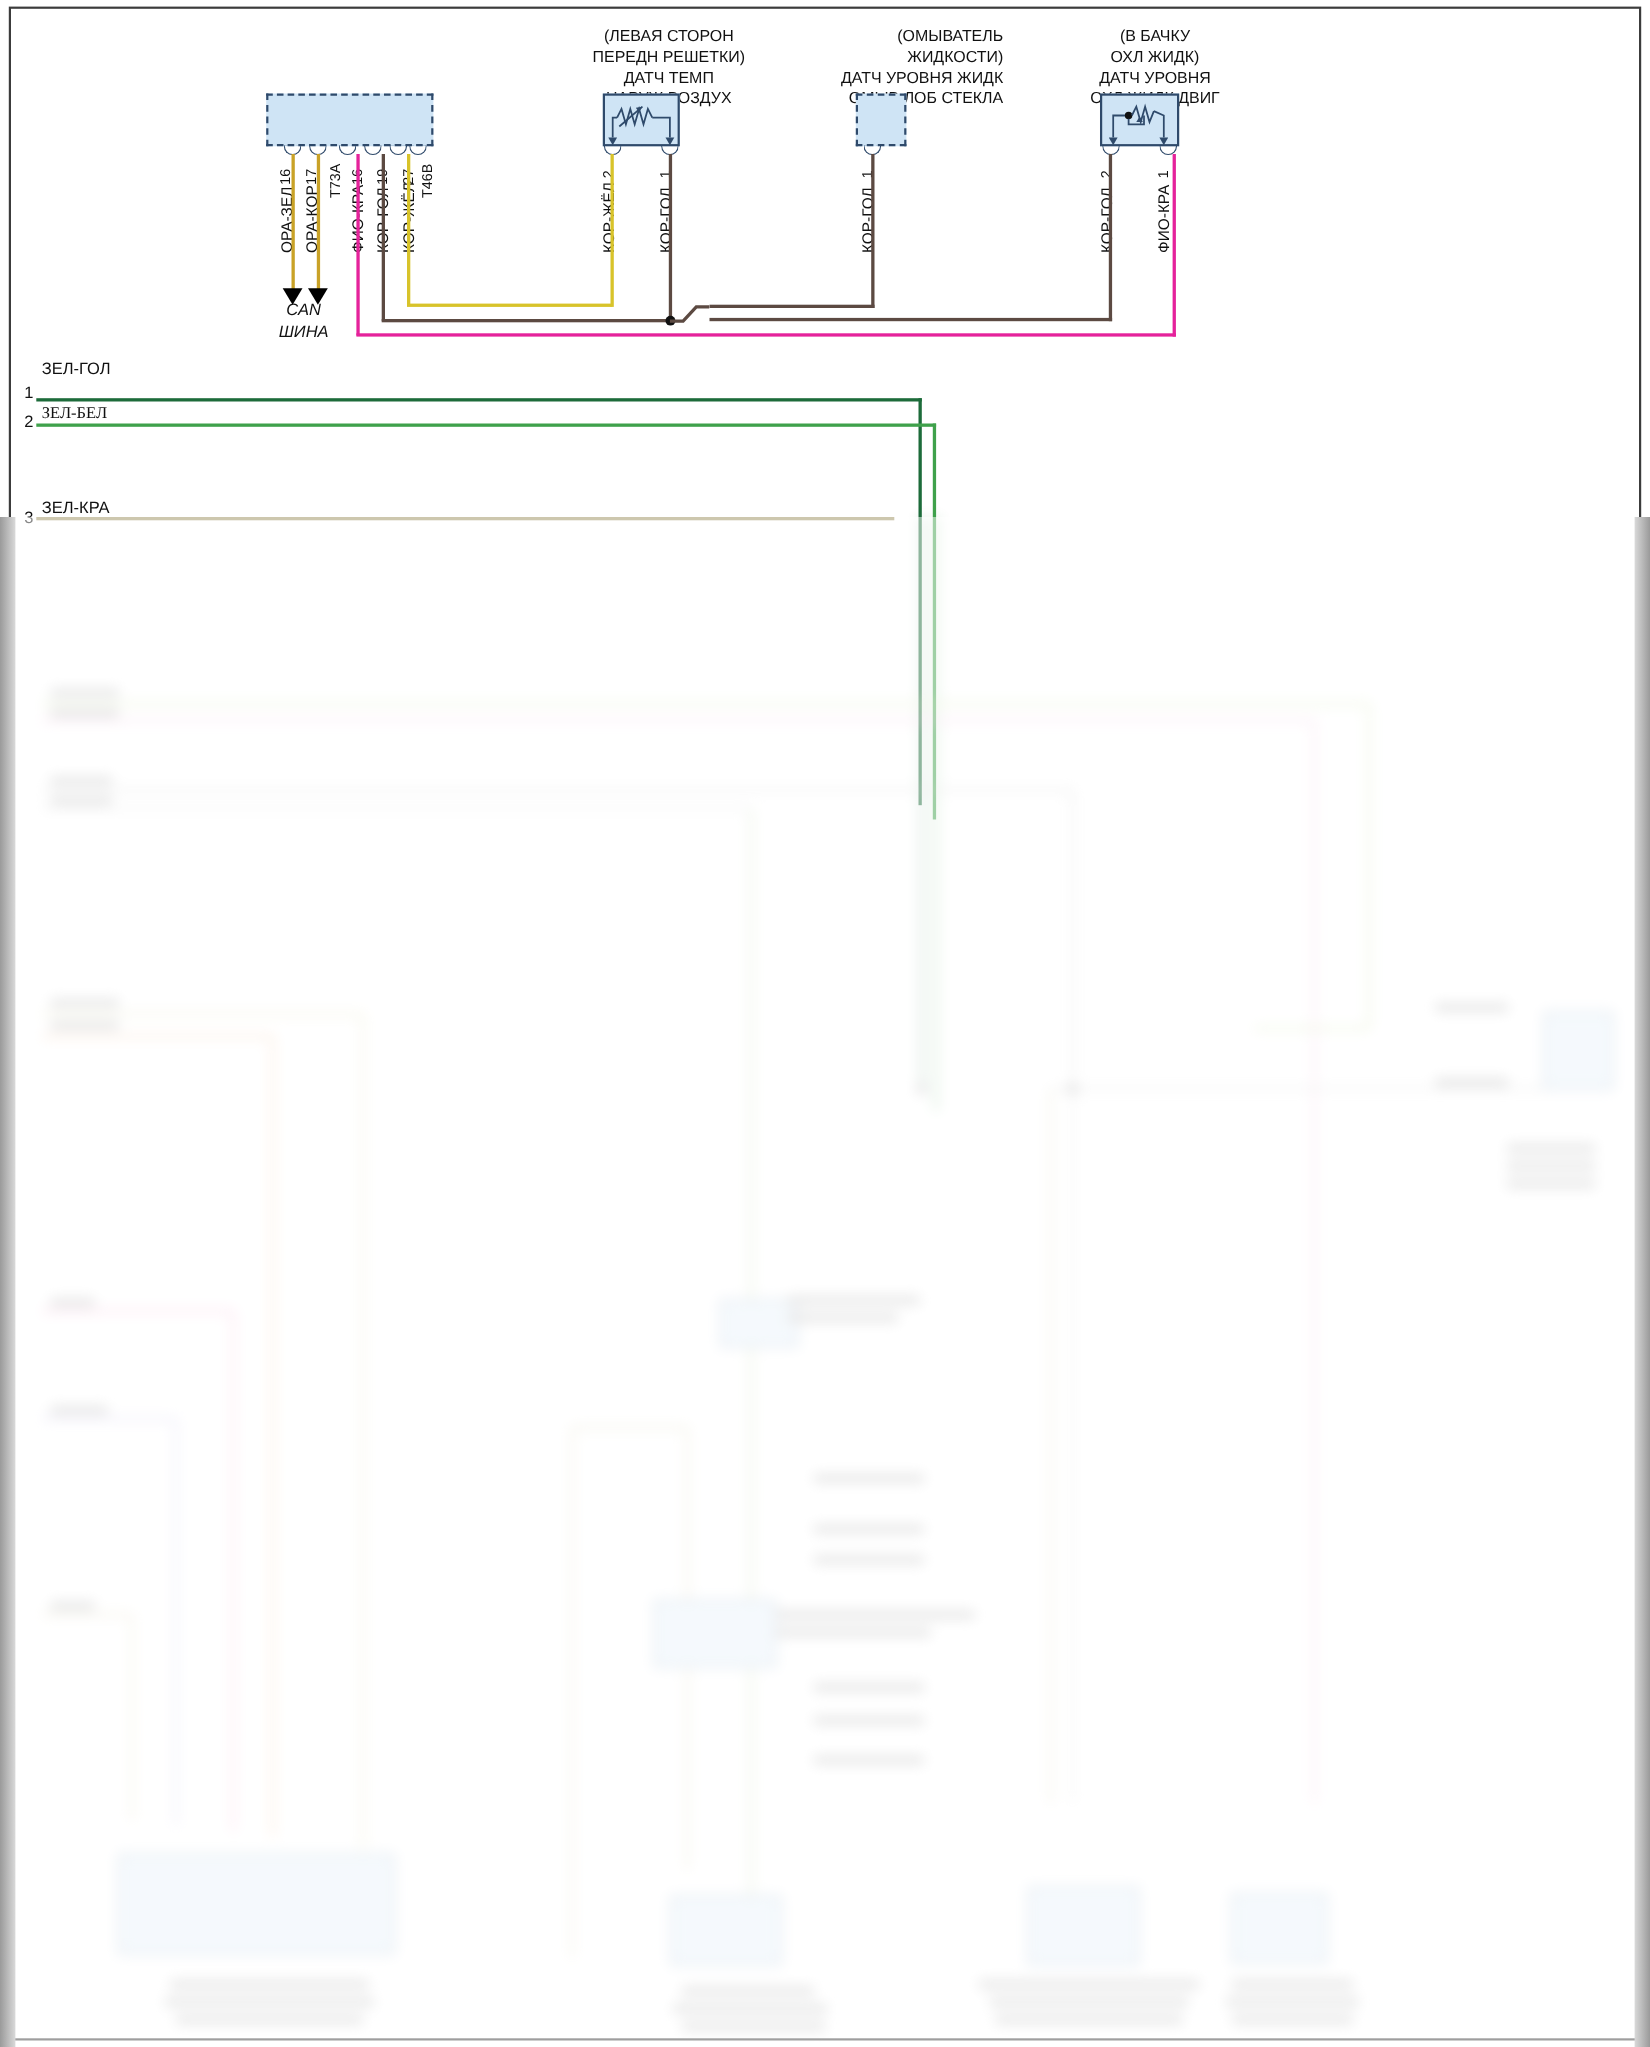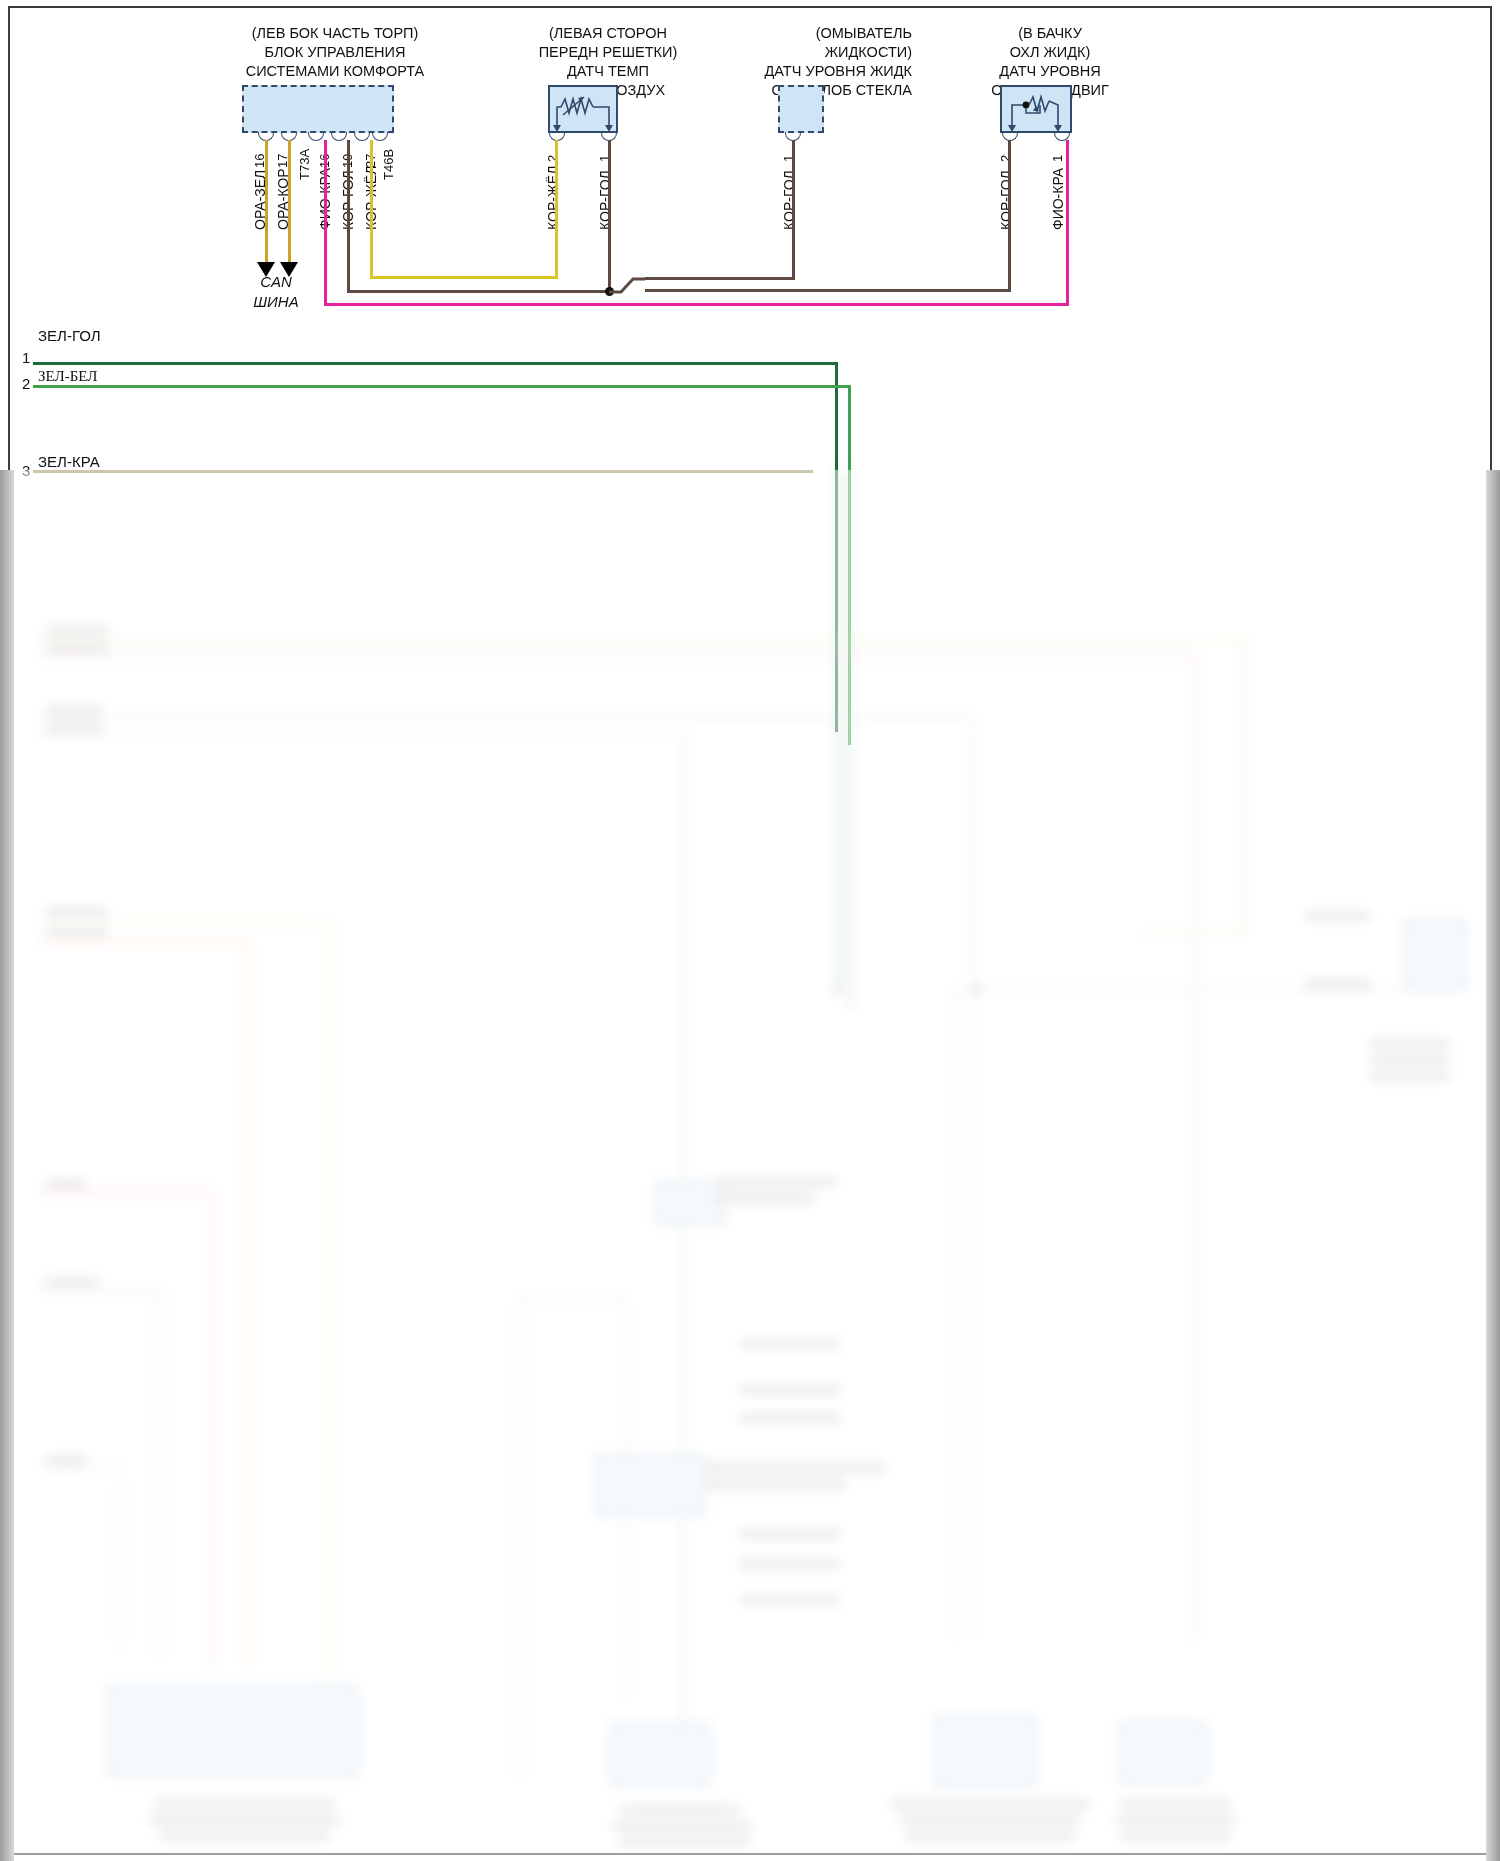--- a/index.html
+++ b/index.html
@@ -150,23 +150,20 @@
   }
 </style>
 </head>
 <body>
 
 <div id="page">
   <div id="frame"></div>
 
   <div id="canvas">
 
-    <div class="mod-caption" style="left:222px; top:24px; width:226px;">(ЛЕВ БОК ЧАСТЬ ТОРП)
-БЛОК УПРАВЛЕНИЯ
-СИСТЕМАМИ КОМФОРТА</div>
 
     <div class="mod-box dashed" style="left:242px; top:85px; width:152px; height:48px;"></div>
 
     <div class="cup" style="left:258px; top:132px;"></div>
     <div class="cup" style="left:281px; top:132px;"></div>
     <div class="cup" style="left:308px; top:132px;"></div>
     <div class="cup" style="left:331px; top:132px;"></div>
     <div class="cup" style="left:354px; top:132px;"></div>
     <div class="cup" style="left:372px; top:132px;"></div>
 

